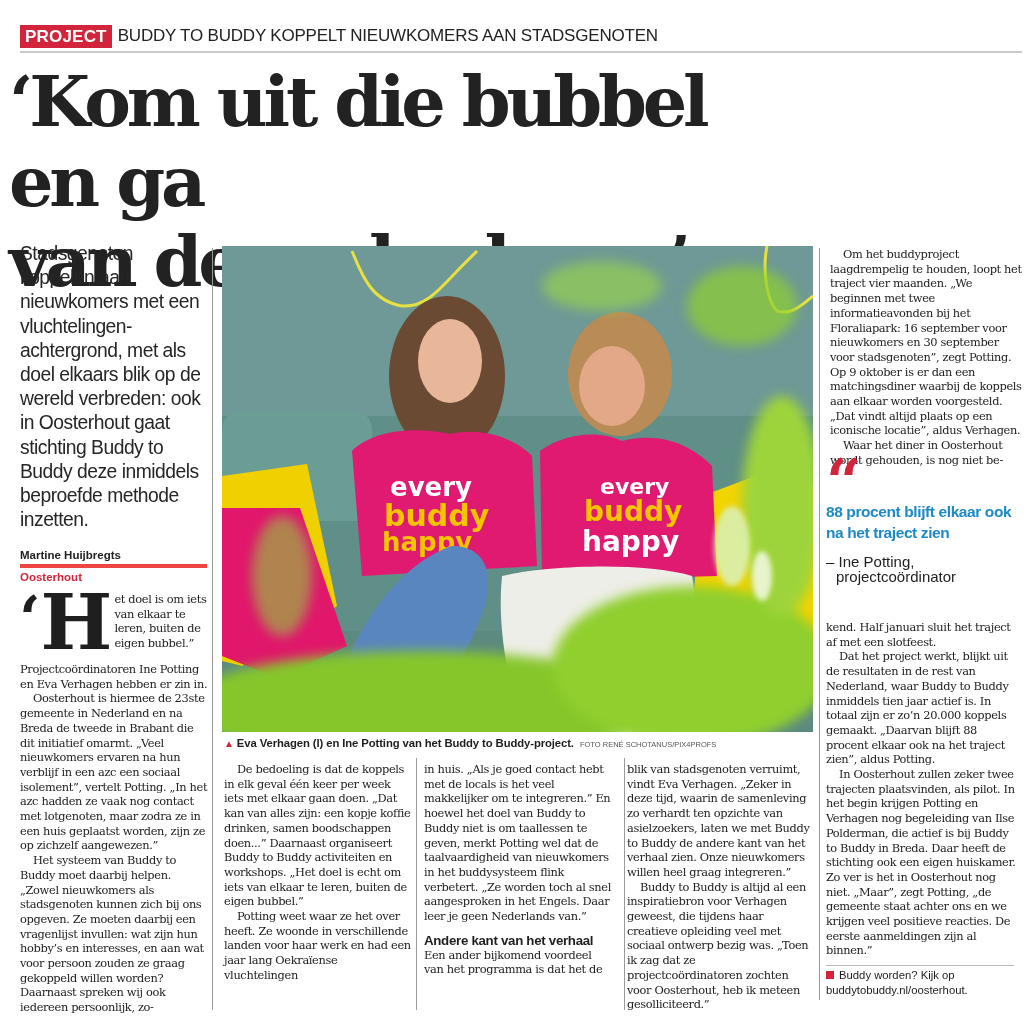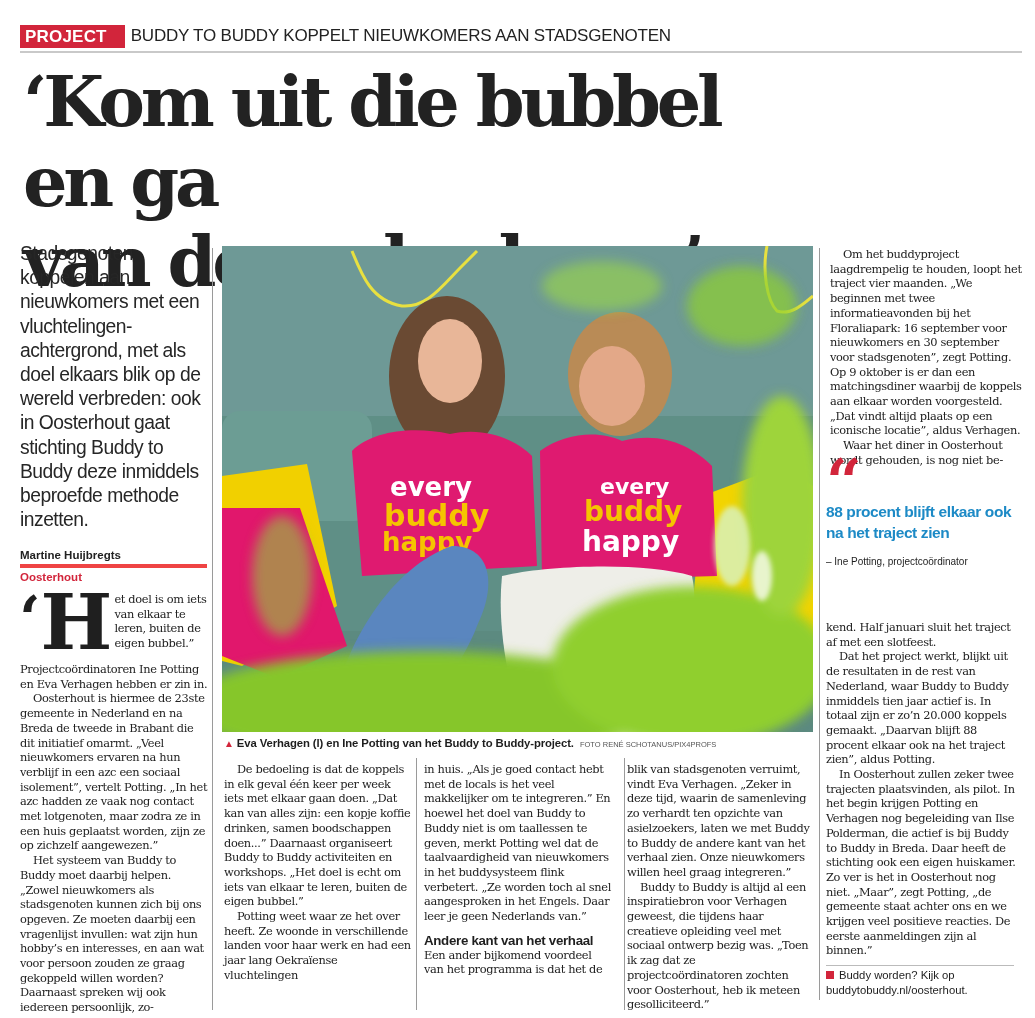--- a/index.html
+++ b/index.html
@@ -1,24 +1,24 @@
 <!DOCTYPE html>
 <html><head>
 <meta charset="utf-8">
 <style>
   * { box-sizing: border-box; margin: 0; padding: 0; }
   html, body { width: 1035px; height: 1018px; background: #fff; overflow: hidden; }
   body { position: relative; font-family: "DejaVu Serif", serif; color: #1e1e1e; }
 
   .kicker { position: absolute; left: 20px; top: 24px; height: 24px; display: flex; align-items: center; }
-  .kicker-tag { background: #d2253b; color: #fff; font-family: "Liberation Sans", sans-serif; font-weight: bold; font-size: 17px; padding: 1px 18px 1px 5px; line-height: 21px; letter-spacing: 0.2px; }
+  .kicker-tag { background: #d2253b; color: #fff; font-family: "Liberation Sans", sans-serif; font-weight: bold; font-size: 17px; padding: 1px 5px 1px 5px; line-height: 21px; letter-spacing: 0.2px; }
   .kicker-text { font-family: "Liberation Sans", sans-serif; font-size: 17px; color: #222; margin-left: 6px; letter-spacing: -0.2px; }
   .kicker-rule { position: absolute; left: 20px; top: 51px; width: 1002px; height: 2px; background: #c9c9c9; }
 
-  .headline { position: absolute; left: 23px; top: 62px; width: 760px; font-family: "DejaVu Serif", serif; font-weight: bold; font-size: 70px; line-height: 80px; letter-spacing: -4.2px; color: #222; }
+  .headline { position: absolute; left: 9px; top: 62px; width: 760px; font-family: "DejaVu Serif", serif; font-weight: bold; font-size: 70px; line-height: 80px; letter-spacing: -4.2px; color: #222; }
 
   .intro { position: absolute; left: 20px; top: 242px; width: 190px; font-family: "Liberation Sans", sans-serif; font-size: 19.3px; line-height: 24.2px; color: #262626; letter-spacing: -0.5px; }
   .byline { position: absolute; left: 20px; top: 549px; width: 187px; font-family: "Liberation Sans", sans-serif; }
   .byline-name { font-weight: bold; font-size: 11.5px; color: #222; padding-bottom: 3px; border-bottom: 4px solid #ef4444; }
   .byline-place { font-weight: bold; font-size: 11.5px; color: #d2253b; padding-top: 3px; }
 
   .vrule { position: absolute; width: 1px; background: #9a9a9a; }
 
   .col { position: absolute; font-family: "DejaVu Serif", serif; font-size: 11.4px; line-height: 14.7px; color: #222; letter-spacing: -0.35px; }
   .col p { text-indent: 0; }
@@ -32,21 +32,21 @@
 
   .photo { position: absolute; left: 222px; top: 246px; width: 591px; height: 486px; overflow: hidden; background: #f0abfc; }
   .caption { position: absolute; left: 224px; top: 737px; font-family: "Liberation Sans", sans-serif; font-size: 11.3px; white-space: nowrap; letter-spacing: -0.1px; }
   .caption-arrow { color: #d2253b; font-size: 10px; }
   .caption-text { font-weight: bold; color: #1e1e1e; }
   .caption-credit { font-size: 7.5px; color: #555; letter-spacing: 0; margin-left: 3px; }
 
   .quote-block { position: absolute; left: 826px; top: 462px; width: 200px; font-family: "Liberation Sans", sans-serif; }
   .quote-mark { color: #d2253b; font-family: "DejaVu Serif", serif; font-weight: bold; font-size: 62px; line-height: 40px; height: 32px; letter-spacing: -8px; }
   .quote-text { color: #1d8ac6; font-weight: bold; font-size: 15.5px; line-height: 21px; margin-top: 7px; letter-spacing: -0.4px; }
-  .quote-attr { font-size: 10px; color: #1e1e1e; line-height: 15px; margin-top: 11px; padding-left: 10px; text-indent: -10px; }
+  .quote-attr { font-size: 15px; color: #1e1e1e; line-height: 15px; margin-top: 11px; padding-left: 10px; text-indent: -10px; }
 
   .footer-rule { position: absolute; left: 826px; top: 965px; width: 188px; height: 1px; background: #bbb; }
   .footer-note { position: absolute; left: 826px; top: 968px; width: 200px; font-family: "Liberation Sans", sans-serif; font-size: 11.3px; line-height: 15px; color: #1e1e1e; }
   .footer-sq { display: inline-block; width: 8px; height: 8px; background: #d2253b; margin-right: 5px; vertical-align: 0; }
 </style>
 </head>
 <body>
 
 <div class="kicker">
   <span class="kicker-tag">PROJECT</span>

